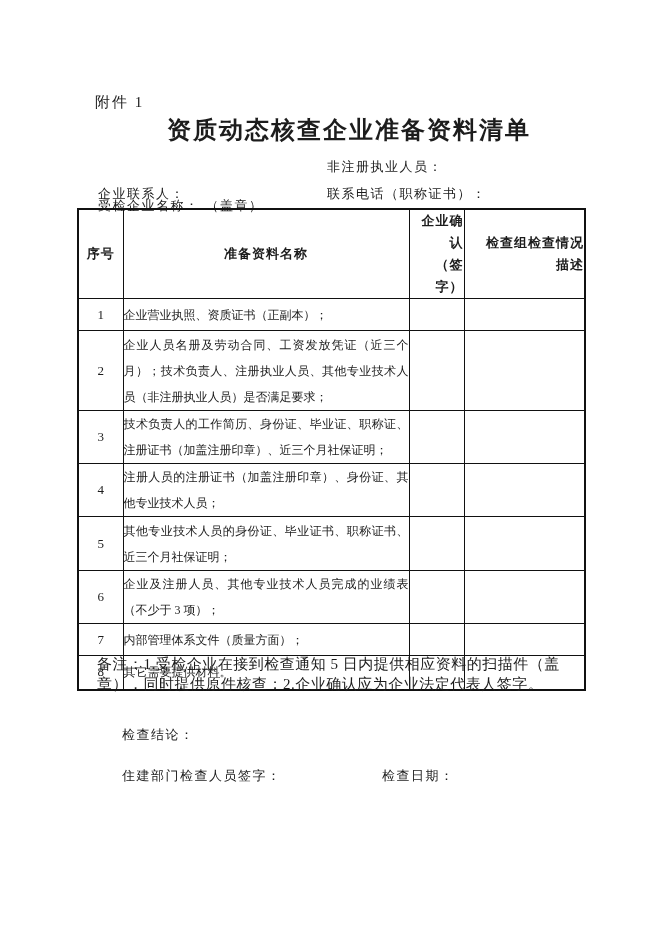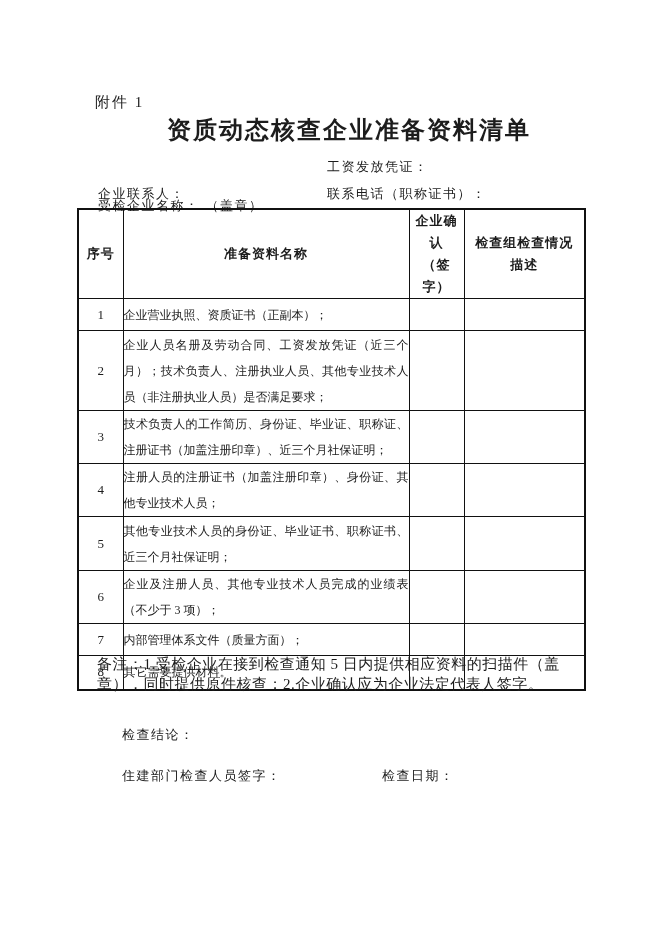--- a/index.html
+++ b/index.html
@@ -63,21 +63,21 @@
     overflow: hidden;
   }
   table.checklist th {
     font-size: 13px;
     font-weight: bold;
     text-align: center;
     vertical-align: middle;
     letter-spacing: 1px;
     line-height: 22px;
   }
-  th .hline { display: block; line-height: 22px; }
+  th .hline { display: block; line-height: 22px; text-align: right; }
   td.cell-no {
     text-align: center;
     vertical-align: middle;
     font-size: 13px;
   }
   td.cell-material {
     font-size: 12px;
     line-height: 26px;
     padding: 0 6px;
     text-align: justify;
@@ -122,21 +122,21 @@
 <div class="page">
 
   <div class="attachment-label">附件 1</div>
 
   <h1 class="doc-title">资质动态核查企业准备资料清单</h1>
 
   <div class="info-item info-company">
     <span>受检企业名称：</span><span class="info-value">（盖章）</span>
   </div>
 
-  <div class="info-item info-qual">工资发放凭证：</div>
+  <div class="info-item info-qual">非注册执业人员：</div>
 
   <div class="info-item info-contact">企业联系人：</div>
 
   <div class="info-item info-phone">联系电话（职称证书）：</div>
 
   <table class="checklist">
     <colgroup>
       <col style="width:45px">
       <col style="width:286px">
       <col style="width:55px">

